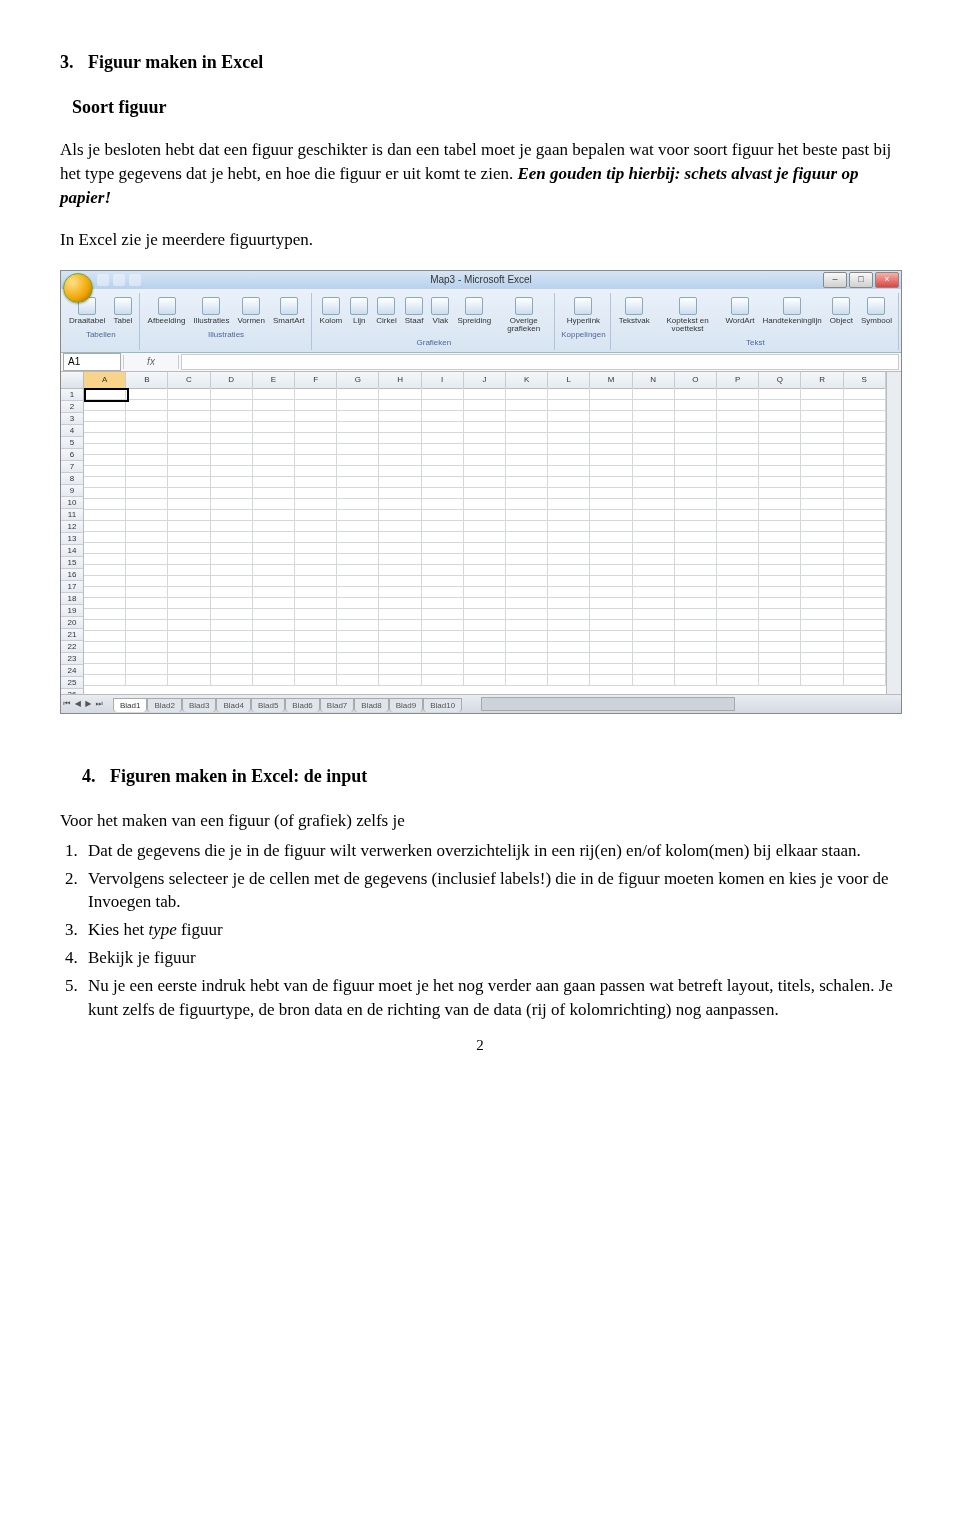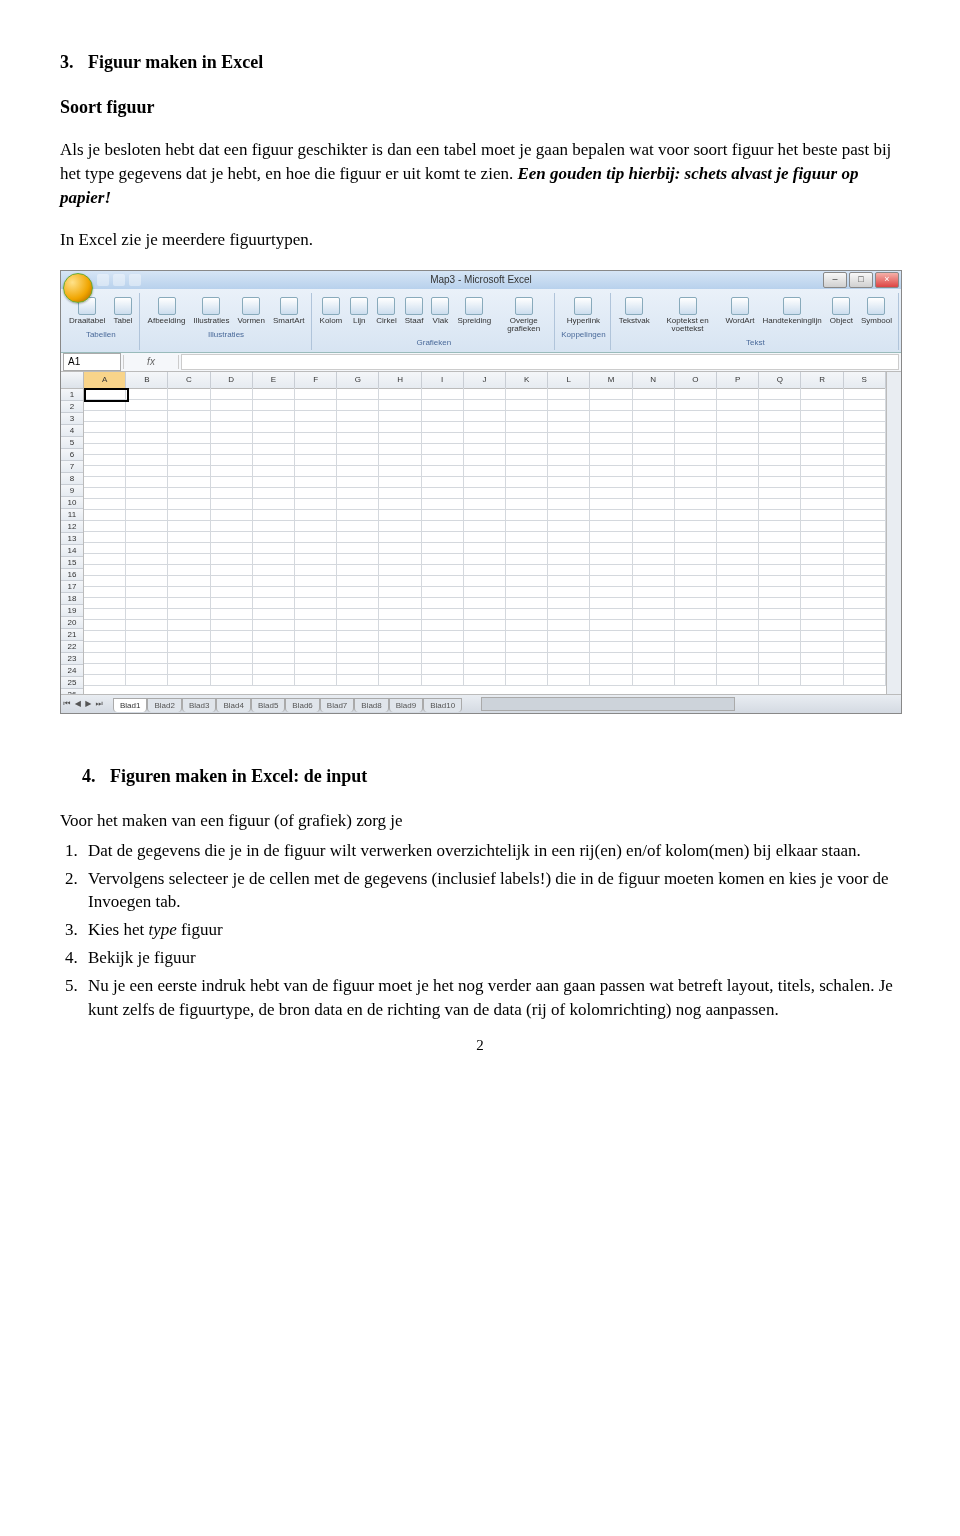--- a/index.html
+++ b/index.html
@@ -13,21 +13,21 @@
   }
   .section-title {
     font-weight: bold;
     font-size: 18px;
     margin: 10px 0 20px 0;
   }
   .section-title .num { margin-right: 10px; }
   .sub-heading {
     font-weight: bold;
     font-size: 18px;
-    margin: 0 0 18px 0;
+    margin: 0 0 18px 12px;
   }
   .para { margin: 0 0 18px 0; }
   .bold-italic { font-weight: bold; font-style: italic; }
 
   
   .excel-window {
     width: 100%;
     border: 1px solid #888;
     font-family: Tahoma, Arial, sans-serif;
     font-size: 10px;
@@ -1122,21 +1122,21 @@
   </div>
 
 
 </div>
 
 <div class="section-title" style="margin-left:22px;">
   <span class="num">4.</span>
   <span>Figuren maken in Excel: de input</span>
 </div>
 
-<p class="para" style="margin-bottom:4px;">Voor het maken van een figuur (of grafiek) zorg je</p>
+<p class="para" style="margin-bottom:4px;">Voor het maken van een figuur (of grafiek) zelfs je</p>
 
 <ol class="numlist" id="sec4list">
     <li>Dat de gegevens die je in de figuur wilt verwerken overzichtelijk in een rij(en) en/of kolom(men) bij elkaar staan.</li>
     <li>Vervolgens selecteer je de cellen met de gegevens (inclusief labels!) die in de figuur moeten komen en kies je voor de Invoegen tab.</li>
     <li>Kies het <em class="i">type</em> figuur</li>
     <li>Bekijk je figuur</li>
     <li>Nu je een eerste indruk hebt van de figuur moet je het nog verder aan gaan passen wat betreft layout, titels, schalen. Je kunt zelfs de figuurtype, de bron data en de richting van de data (rij of kolomrichting) nog aanpassen.</li>
   </ol>
 
 <div class="pagenum">2</div>

